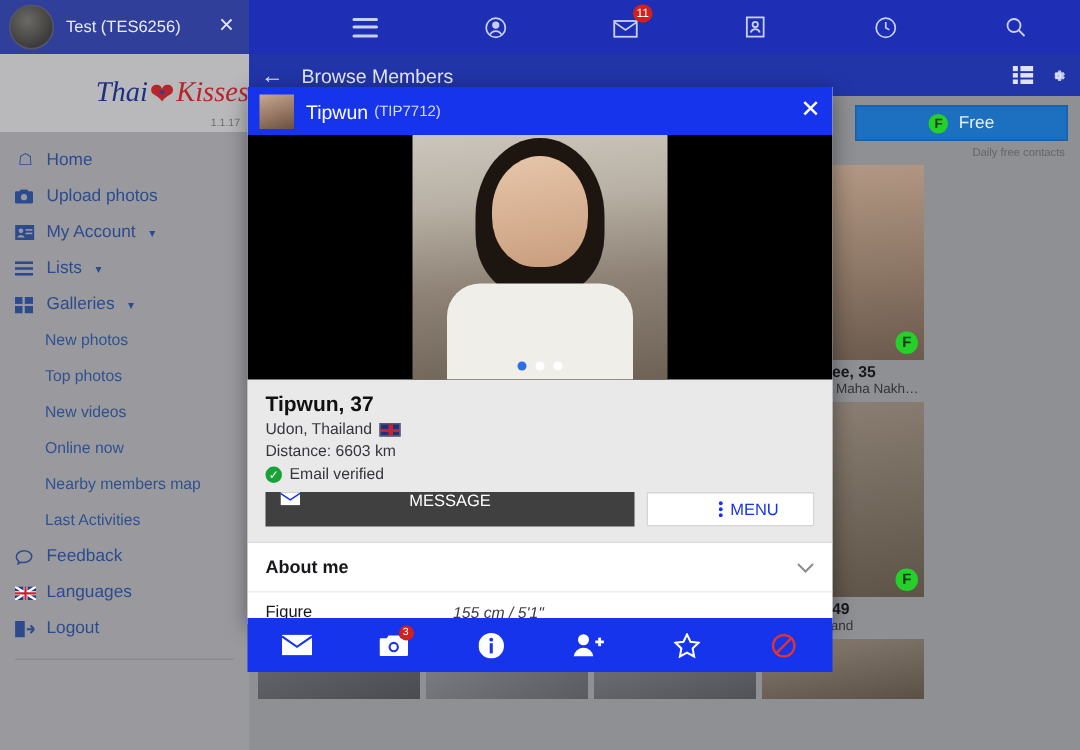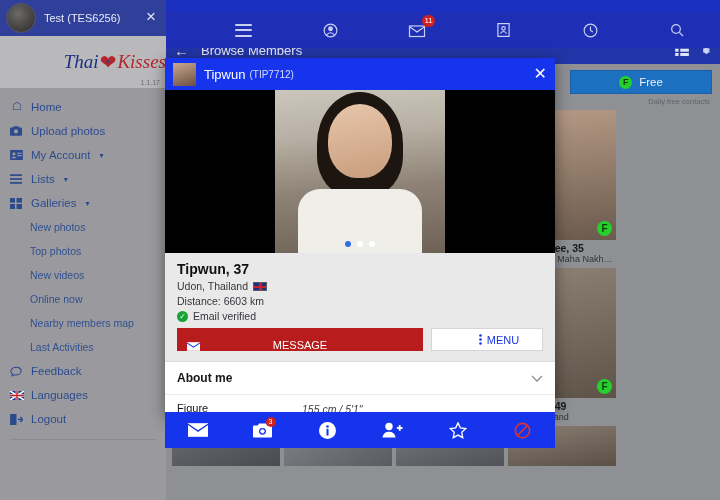--- a/index.html
+++ b/index.html
@@ -6,21 +6,21 @@
   html, body {
     width: 720px; height: 500px;
     font-family: "Liberation Sans", sans-serif;
     overflow: hidden;
     background: #1a2fc0;
   }
   #app { position: relative; width: 720px; height: 500px; overflow: hidden; }
 
   
   .topbar {
-    position: absolute; top: 12px; left: 0; width: 720px; height: 36px;
+    position: absolute; top: 0; left: 0; width: 720px; height: 36px;
     background: #1f2fb5; display: flex; align-items: center;
     z-index: 5;
   }
   .topbar .slot {
     flex: 1 1 0; display: flex; align-items: center; justify-content: center;
     height: 36px; position: relative; color: #cfd6f5;
   }
   .topbar .slot:first-child { flex: 0 0 200px; }
   .badge {
     position: absolute; top: 3px; right: 50%; transform: translateX(18px);
@@ -161,22 +161,22 @@
   .info { background: #e9e9ea; padding: 8px 12px 6px 12px; flex: none; }
   .info .nm { font-size: 14px; font-weight: bold; color: #111; }
   .info .ln { font-size: 10.5px; color: #35363b; margin-top: 3px; display: flex; align-items: center; gap: 5px; }
   .vmark {
     width: 11px; height: 11px; border-radius: 50%; background: #17a335;
     color: #fff; font-size: 8px; display: inline-flex; align-items: center; justify-content: center;
   }
 
   .actions { display: flex; gap: 8px; padding: 0 12px 10px 12px; background: #e9e9ea; flex: none; }
   .btn-msg {
-    flex: 1; height: 23px; background: #b91c1c; color: #fff; font-size: 11px;
-    display: flex; align-items: flex-end; justify-content: center; position: relative;
+    flex: 1; height: 23px; background: #404040; color: #fff; font-size: 11px;
+    display: flex; align-items: flex-start; justify-content: center; position: relative;
   }
   .btn-msg .env { position: absolute; left: 10px; font-size: 11px; }
   .btn-menu {
     width: 112px; height: 23px; background: #fff; color: #1634ec; font-size: 11px;
     display: flex; align-items: center; justify-content: center; gap: 5px;
     border: 1px solid #d5d5d8;
     padding-left: 24px;
   }
 
   .sect {

